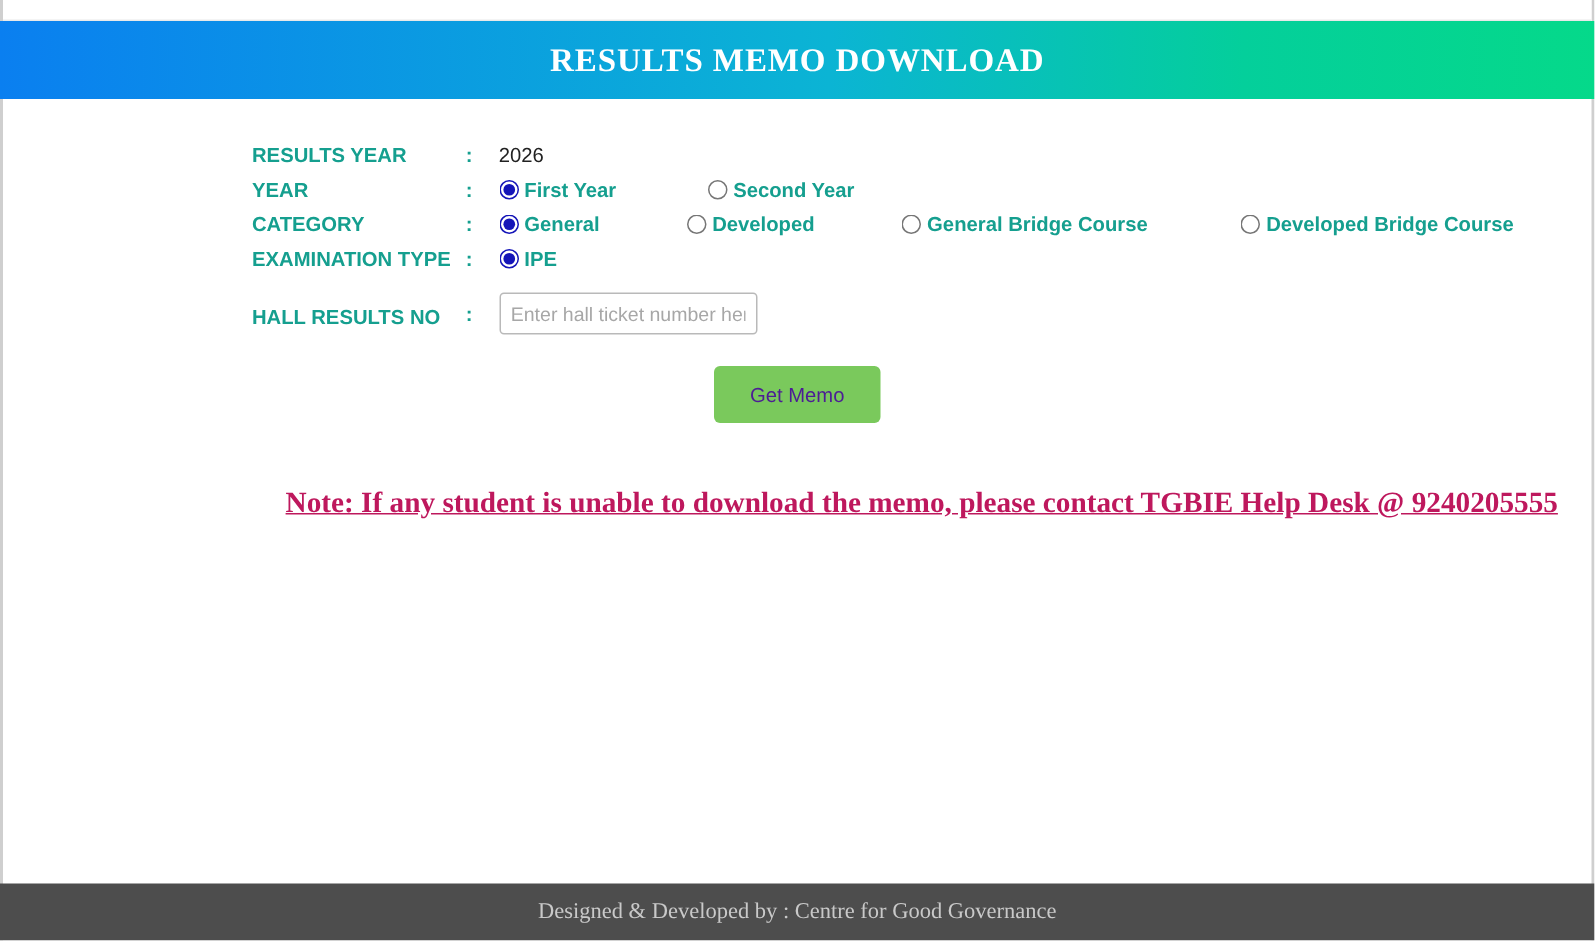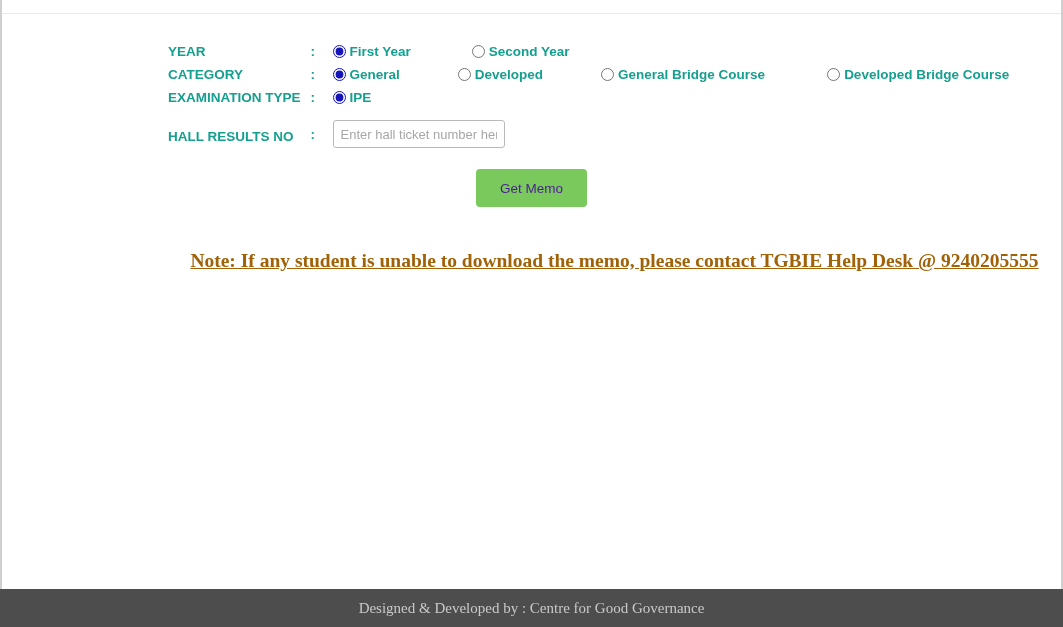--- a/index.html
+++ b/index.html
@@ -133,21 +133,21 @@
     border: none;
     border-radius: 4px;
     color: #4c1d95;
     font-size: 13.5px;
     font-family: "Liberation Sans", sans-serif;
     cursor: pointer;
   }
   .note {
     margin-top: 43px;
     text-align: center;
-    color: #a16207;
+    color: #be185d;
     font-family: "Liberation Serif", serif;
     font-weight: bold;
     font-size: 19.5px;
     text-decoration: underline;
   }
   .footer {
     position: absolute;
     left: -2px;
     right: -2px;
     bottom: 0;
@@ -164,24 +164,34 @@
     font-size: 15px;
   }
 </style>
 </head>
 <body>
 
 <div class="page">
 
   <div class="topgap"></div>
 
+  <div class="banner">
+    <div class="banner-title">RESULTS MEMO DOWNLOAD</div>
+  </div>
 
   <div class="form-area">
     <table class="form-table">
       <tbody>
+          <tr>
+        <td class="lbl">RESULTS YEAR</td>
+        <td class="colon">:</td>
+        <td>
+          <span class="val-year">2026</span>
+        </td>
+      </tr>
 
       <tr>
         <td class="lbl">YEAR</td>
         <td class="colon">:</td>
         <td>
           <div class="radio-group">
             <span class="radio-opt">
               <input type="radio" name="year" id="year-first" checked="" style="">
               <label for="year-first">First Year</label>
             </span>

